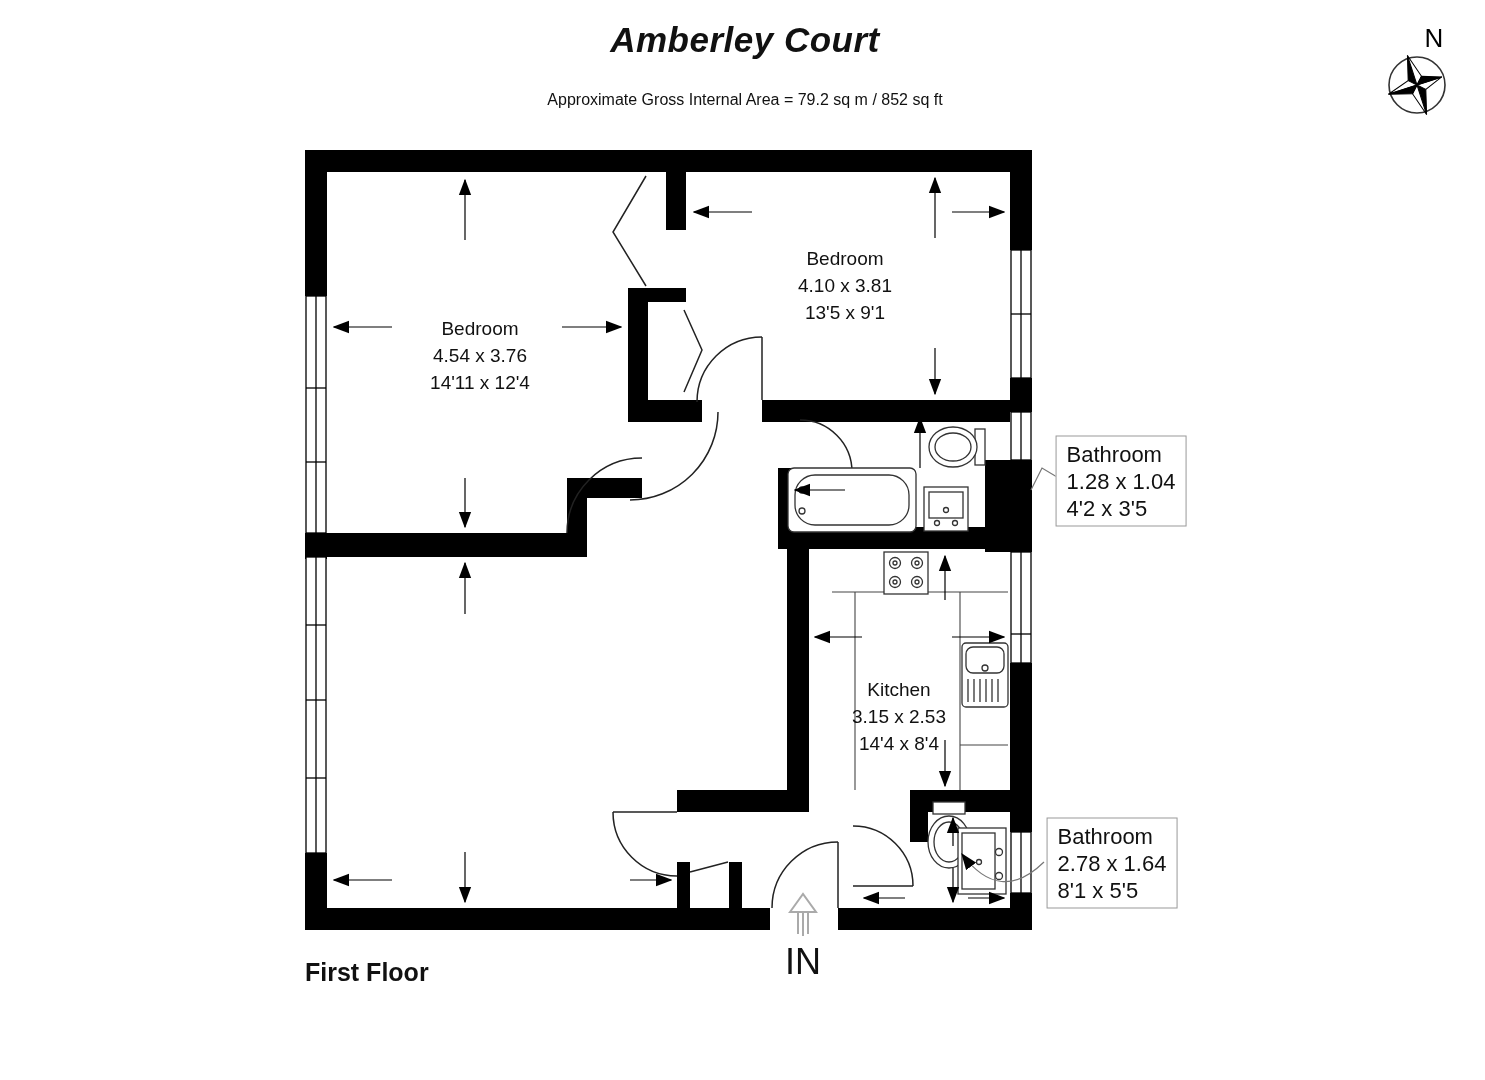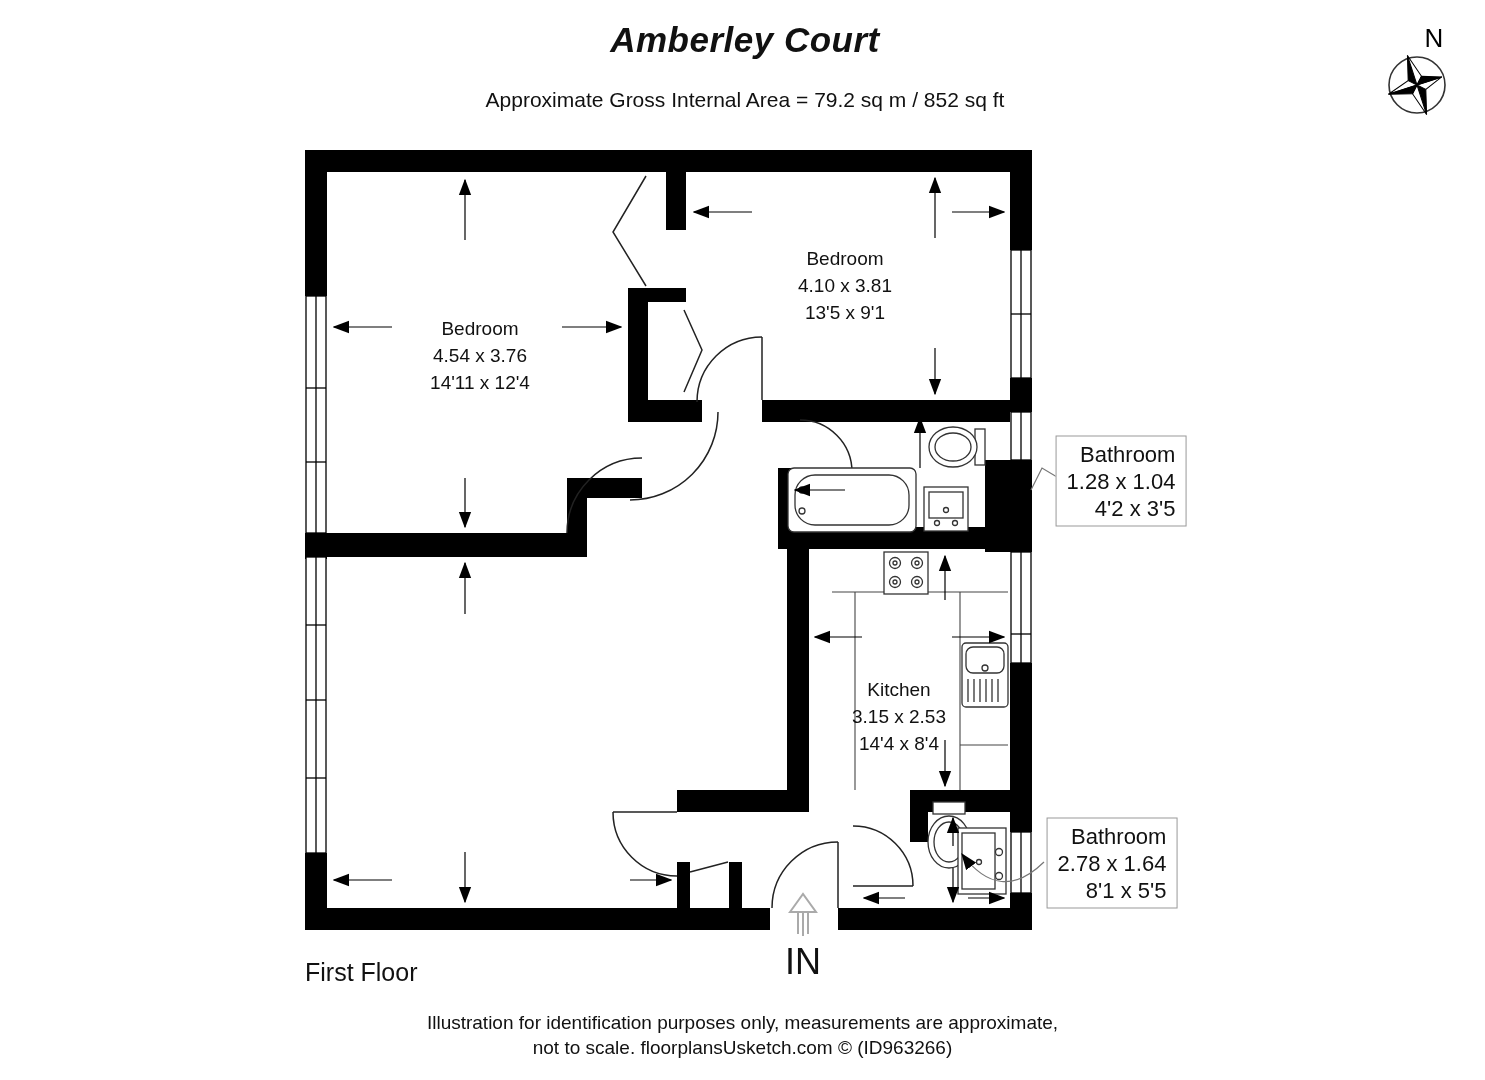--- a/index.html
+++ b/index.html
@@ -1,24 +1,24 @@
 <!DOCTYPE html>
 <html><head>
 <meta charset="utf-8">
 <style>
   html,body{margin:0;padding:0;background:#fff;}
   .page{position:relative;width:1485px;height:1080px;background:#fff;overflow:hidden;
         font-family:"Liberation Sans",sans-serif;color:#111;}
   .abs{position:absolute;}
   .ctr{transform:translate(-50%,-50%);text-align:center;}
   .title{font-size:35px;font-weight:bold;letter-spacing:.5px;white-space:nowrap;}
-  .subtitle{font-size:21px;white-space:nowrap;}
+  .subtitle{font-size:16px;white-space:nowrap;}
   .roomlabel{font-size:19px;line-height:27px;white-space:nowrap;}
-  .labelbox{border:1px solid #999;background:#fff;padding:4px 10px;font-size:22px;line-height:27px;text-align:right;white-space:nowrap;}
-  .floorlabel{font-size:25px;font-weight:normal;}
+  .labelbox{border:1px solid #999;background:#fff;padding:4px 10px;font-size:22px;line-height:27px;text-align:left;white-space:nowrap;}
+  .floorlabel{font-size:25px;font-weight:bold;}
   .inlabel{font-size:36px;}
   .footer{width:100%;text-align:center;font-size:19px;line-height:25px;}
   svg{position:absolute;left:0;top:0;}
 </style>
 </head>
 <body>
 
 <div class="page">
 
 <svg width="1485" height="1080" viewBox="0 0 1485 1080">
@@ -281,18 +281,14 @@
 
   <div class="abs ctr labelbox" style="left:1112px;top:863px;">
     <div>Bathroom</div>
     <div>2.78 x 1.64</div>
     <div>8'1 x 5'5</div>
   </div>
 
   <div class="abs floorlabel" style="left:305px;top:958px;">First Floor</div>
   <div class="abs ctr inlabel" style="left:803px;top:962px;">IN</div>
 
-  <div class="abs footer" style="left:0;top:1010px;">
-    <div>Illustration for identification purposes only, measurements are approximate,</div>
-    <div>not to scale. floorplansUsketch.com © (ID963266)</div>
-  </div>
 
 </div>
 
 </body></html>

